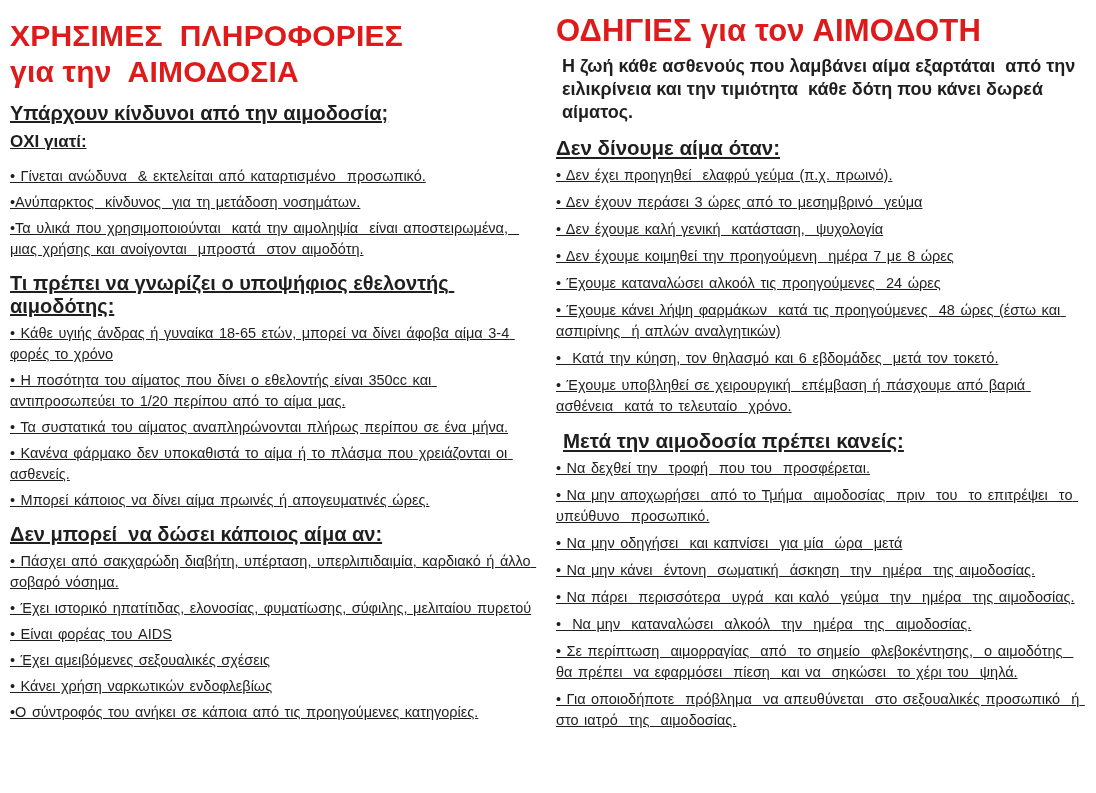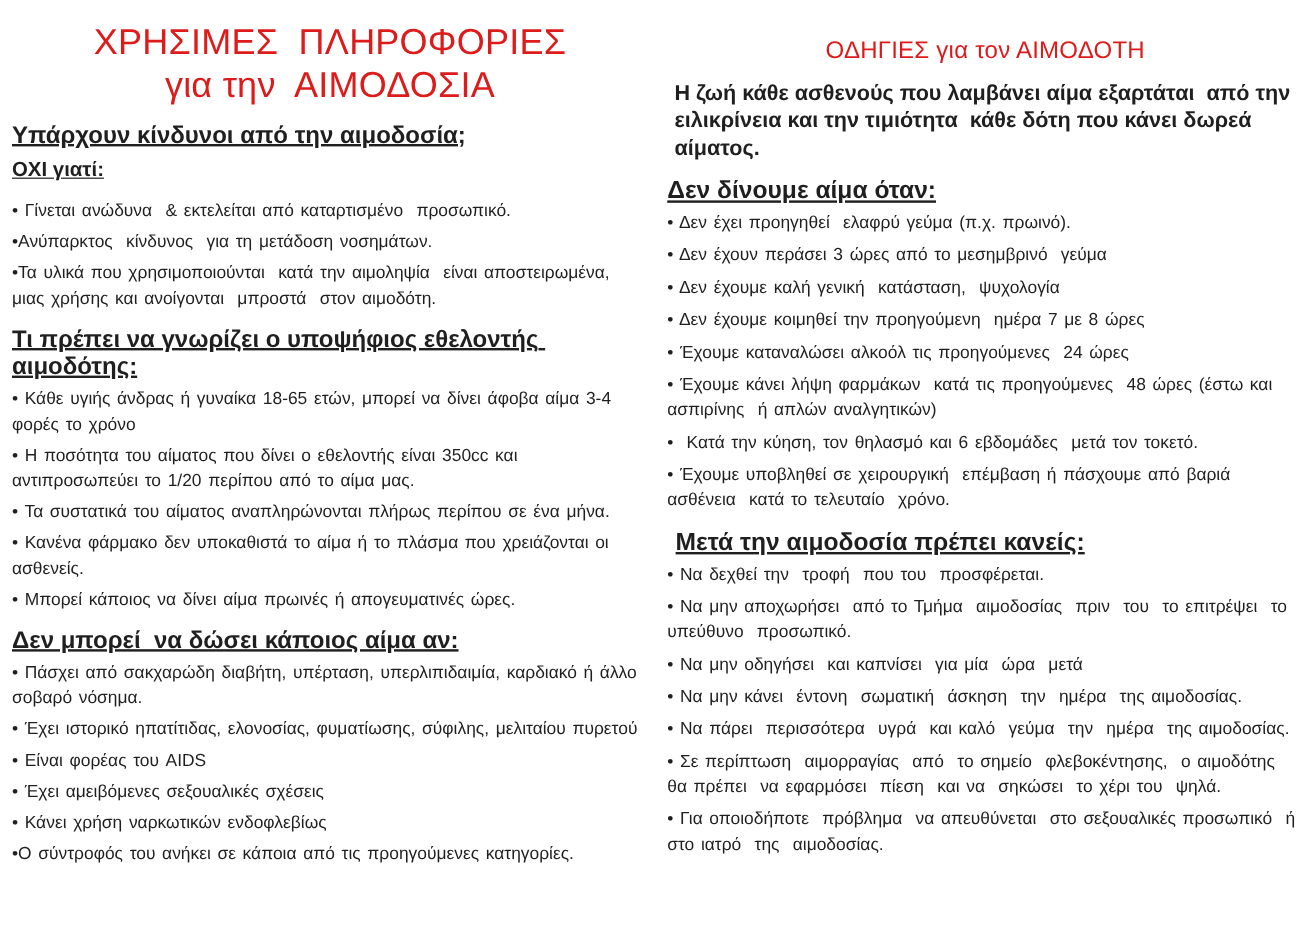--- a/index.html
+++ b/index.html
@@ -20,27 +20,27 @@
     height: 793px;
     display: grid;
     grid-template-columns: 1fr 1fr;
     column-gap: 16px;
     padding: 6px 10px 0 10px;
   }
   .col { min-width: 0; }
 
   .main-title {
     color: var(--accent-red, #de1b1b);
-    font-weight: normal;
-    text-align: center;
+    font-weight: bold;
+    text-align: left;
     margin: 0;
     letter-spacing: 0.2px;
   }
   .left-title  { font-size: 30px; line-height: 36px; margin-top: 12px; }
-  .right-title { font-size: 20px; line-height: 40px; margin-top: 16px; }
+  .right-title { font-size: 31px; line-height: 40px; margin-top: 5px; }
   .title-line { display: block; white-space: pre-wrap; }
 
   .intro {
     font-weight: bold;
     font-size: 18px;
     line-height: 23px;
     margin: 4px 0 0 6px;
     white-space: pre-wrap;
   }
 
@@ -62,20 +62,21 @@
     white-space: pre-wrap;
   }
 
   .bullets { margin: 0; }
   .bullet {
     font-size: 14.5px;
     line-height: 21px;
     margin: 0 0 5px 0;
     white-space: pre-wrap;
     word-spacing: 1.5px;
+    text-decoration: underline;
   }
   .col-right .bullet { margin-bottom: 6px; }
 </style>
 </head>
 <body style="color: rgb(31, 31, 31); background: rgb(255, 255, 255);">
 
 <div class="page">
 
   <div class="col col-left">
     <h1 class="main-title left-title">
@@ -128,18 +129,19 @@
         <p class="bullet">• Έχουμε υποβληθεί σε χειρουργική  επέμβαση ή πάσχουμε από βαριά ασθένεια  κατά το τελευταίο  χρόνο.</p>
       </div>
 
     <h2 class="section-heading indented">Μετά την αιμοδοσία πρέπει κανείς:</h2>
     <div class="bullets">
         <p class="bullet">• Να δεχθεί την  τροφή  που του  προσφέρεται.</p>
         <p class="bullet">• Να μην αποχωρήσει  από το Τμήμα  αιμοδοσίας  πριν  του  το επιτρέψει  το υπεύθυνο  προσωπικό.</p>
         <p class="bullet">• Να μην οδηγήσει  και καπνίσει  για μία  ώρα  μετά</p>
         <p class="bullet">• Να μην κάνει  έντονη  σωματική  άσκηση  την  ημέρα  της αιμοδοσίας.</p>
         <p class="bullet">• Να πάρει  περισσότερα  υγρά  και καλό  γεύμα  την  ημέρα  της αιμοδοσίας.</p>
+        <p class="bullet">•  Να μην  καταναλώσει  αλκοόλ  την  ημέρα  της  αιμοδοσίας.</p>
         <p class="bullet">• Σε περίπτωση  αιμορραγίας  από  το σημείο  φλεβοκέντησης,  ο αιμοδότης  θα πρέπει  να εφαρμόσει  πίεση  και να  σηκώσει  το χέρι του  ψηλά.</p>
         <p class="bullet">• Για οποιοδήποτε  πρόβλημα  να απευθύνεται  στο σεξουαλικές προσωπικό  ή στο ιατρό  της  αιμοδοσίας.</p>
       </div>
   </div>
 
 </div>
 
 </body></html>

